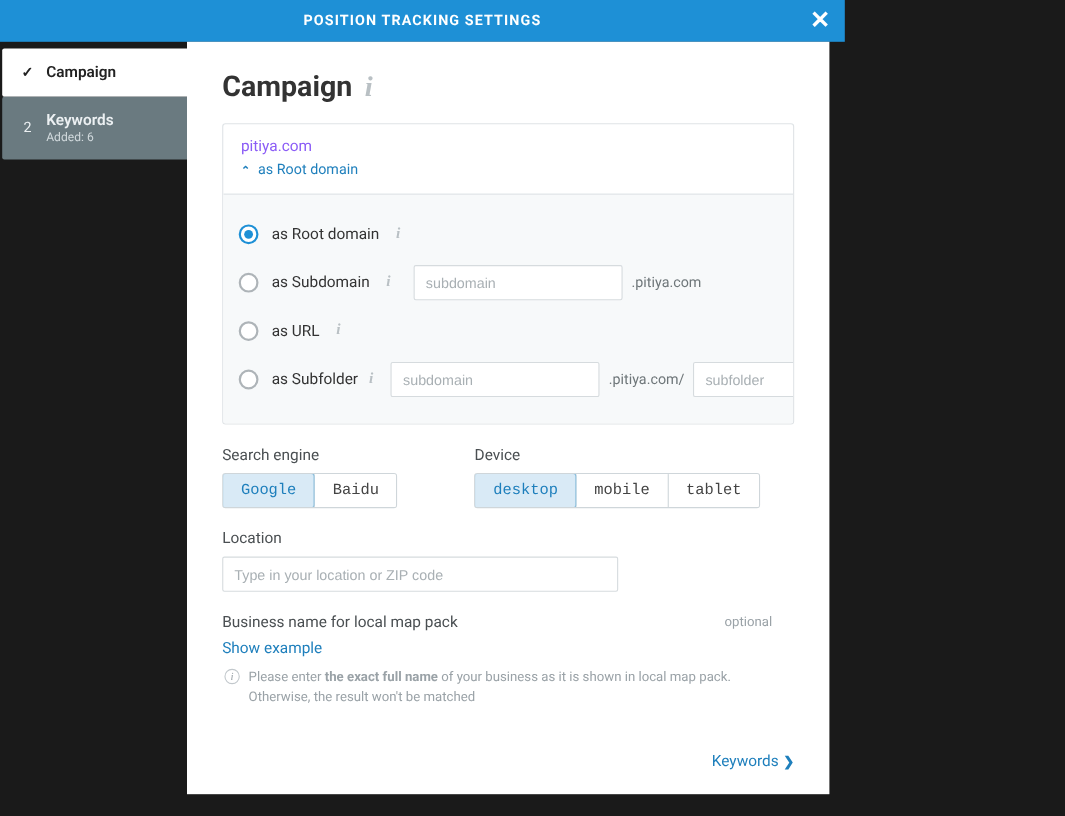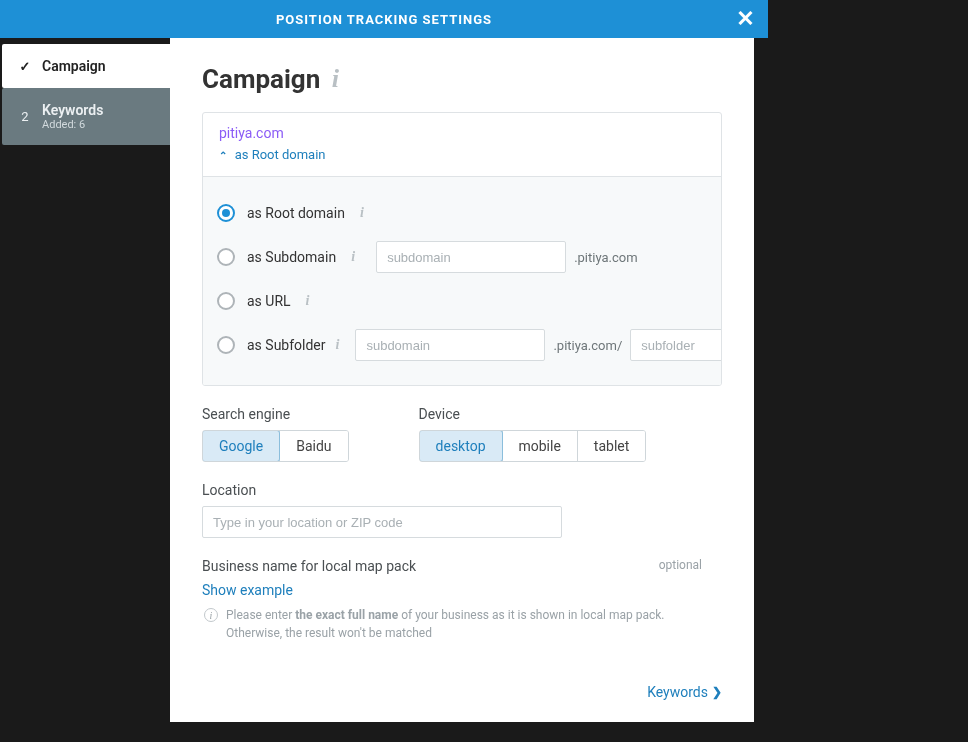--- a/index.html
+++ b/index.html
@@ -192,20 +192,21 @@
     font-size: 14px;
     color:#4a4f52;
     margin-bottom:8px;
   }
 
   .seg-group {
     display:inline-flex;
     border:1px solid #cfd6da;
     border-radius:3px;
     overflow:hidden;
+    font-family:Liberation Mono, monospace;
   }
   .seg {
     padding: 7px 16px;
     font-size:14px;
     cursor:pointer;
     background:#fff;
     color:#444;
   }
   .seg + .seg { border-left:1px solid #cfd6da; }
   .seg.active {

